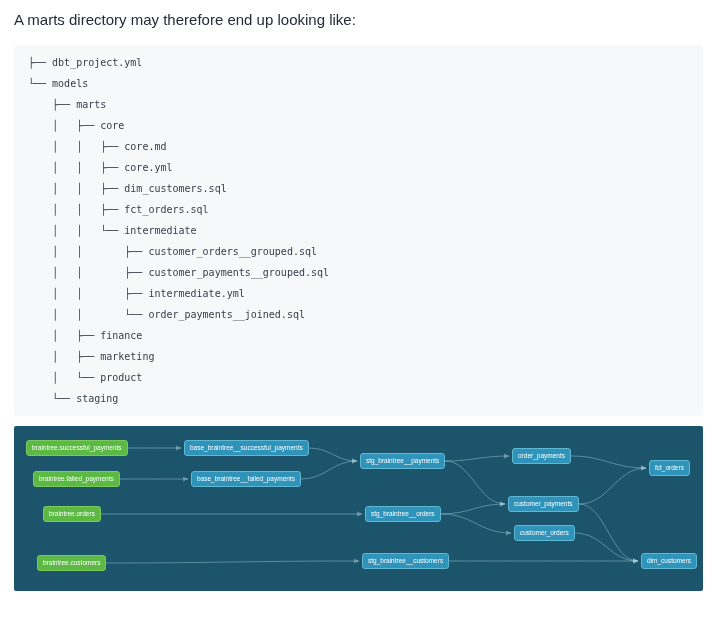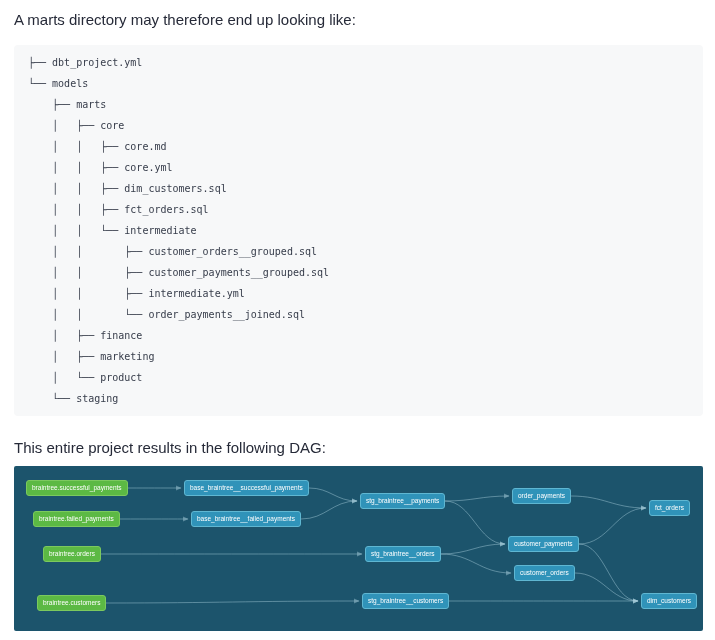--- a/index.html
+++ b/index.html
@@ -81,21 +81,20 @@
     │   │   └── intermediate
     │   │       ├── customer_orders__grouped.sql
     │   │       ├── customer_payments__grouped.sql
     │   │       ├── intermediate.yml
     │   │       └── order_payments__joined.sql
     │   ├── finance
     │   ├── marketing
     │   └── product
     └── staging</pre>
 
-  <p class="intro dag-intro">This entire project results in the following DAG:</p>
 
   <div class="dag">
     <svg width="689" height="165" viewBox="0 0 689 165">
       <defs>
         <marker id="arrow" markerWidth="6" markerHeight="6" refX="5" refY="3" orient="auto" markerUnits="userSpaceOnUse">
           <path d="M0,0.6 L5.5,3 L0,5.4 Z" fill="rgba(170,208,222,0.45)"></path>
         </marker>
       </defs>
     <path d="M114,22 C137.85,22 143.15,22 167,22" fill="none" stroke="rgba(170,208,222,0.45)" stroke-width="1" marker-end="url(#arrow)"></path>
         <path d="M106,53 C136.6,53 143.4,53 174,53" fill="none" stroke="rgba(170,208,222,0.45)" stroke-width="1" marker-end="url(#arrow)"></path>

